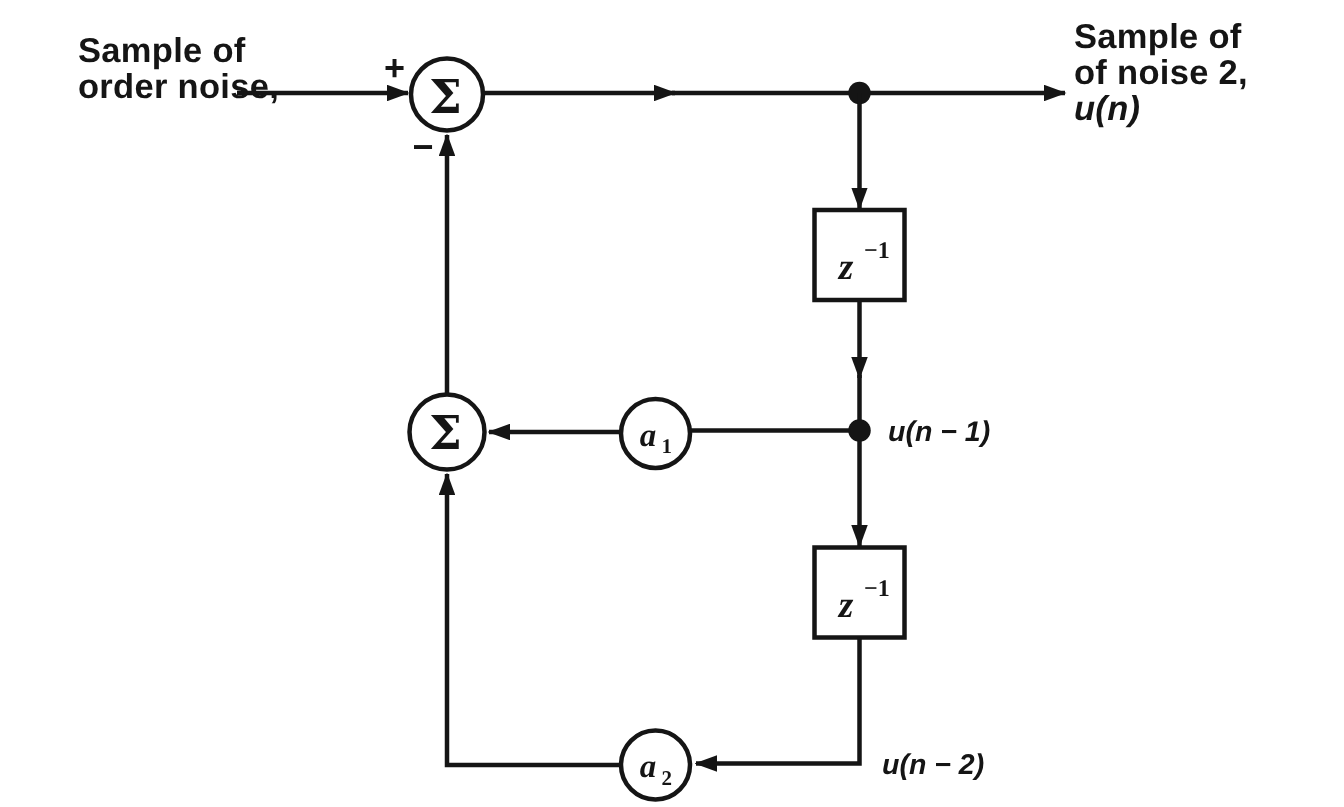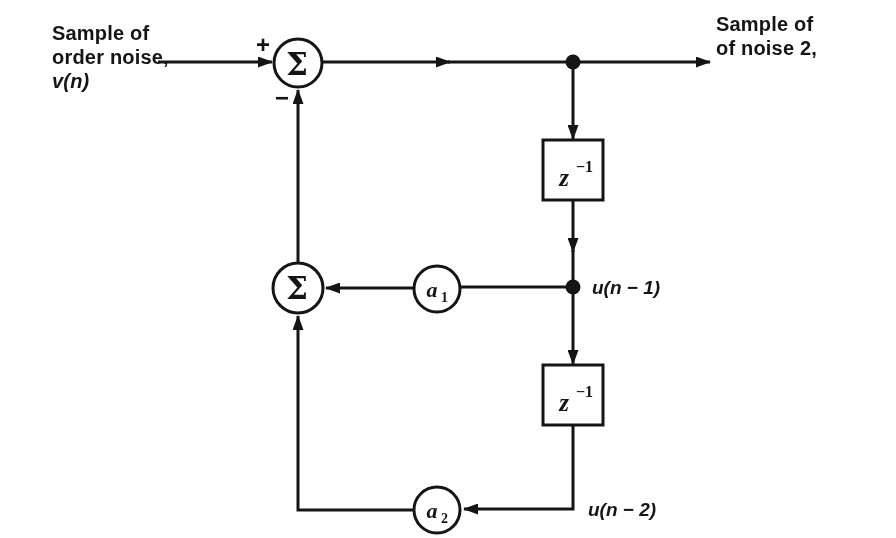--- a/index.html
+++ b/index.html
@@ -2,21 +2,21 @@
 <html style="--ink: #151515; --paper: #ffffff;"><head>
 <meta charset="utf-8">
 <style>
   :root { --ink:#151515; --paper:#ffffff; }
   html,body { margin:0; padding:0; background:#e8e8e8; }
   .canvas {
     position:relative; width:896px; height:538px; background:var(--paper);
     font-family:"Liberation Sans", sans-serif; color:var(--ink); overflow:hidden;
   }
   svg { position:absolute; left:0; top:0; }
-  .caption { position:absolute; font-size:20px; line-height:24px; font-weight:600; letter-spacing:0.2px; }
+  .caption { position:absolute; font-size:23px; line-height:24px; font-weight:600; letter-spacing:0.2px; }
   .caption .math { font-style:italic; font-weight:700; }
   .cap-left  { left:52px;  top:21px; }
   .cap-right { left:716px; top:12px; }
   text { fill:var(--ink); }
   .sigma  { font-family:"DejaVu Serif", serif; font-size:31px; font-weight:bold; }
   .sign   { font-family:"Liberation Sans", sans-serif; font-size:24px; font-weight:bold; }
   .zbase  { font-family:"Liberation Serif", serif; font-style:italic; font-size:25px; font-weight:bold; }
   .zsup   { font-family:"Liberation Serif", serif; font-size:16px; font-weight:bold; }
   .gbase  { font-family:"Liberation Serif", serif; font-style:italic; font-size:22px; font-weight:bold; }
   .gsub   { font-family:"Liberation Serif", serif; font-size:14px; font-weight:bold; }
@@ -81,21 +81,21 @@
     <circle cx="437" cy="510" r="23" fill="var(--paper)" stroke="var(--ink)" stroke-width="3"></circle>
     <text x="432" y="518" text-anchor="middle" class="gbase">a</text>
     <text x="441" y="523" text-anchor="start" class="gsub">2</text>
 
     <path d="M414,510 L298,510 L298,316" fill="none" stroke="var(--ink)" stroke-width="3" marker-end="url(#arr)"></path>
   </svg>
 
   <div class="caption cap-left">
     <div>Sample of</div>
     <div>order noise,</div>
-    <div class="math">v(n)</div>
   </div>
 
   <div class="caption cap-right">
     <div>Sample of</div>
     <div>of noise 2,</div>
+    <div class="math">u(n)</div>
   </div>
 
 </div>
 
 </body></html>

